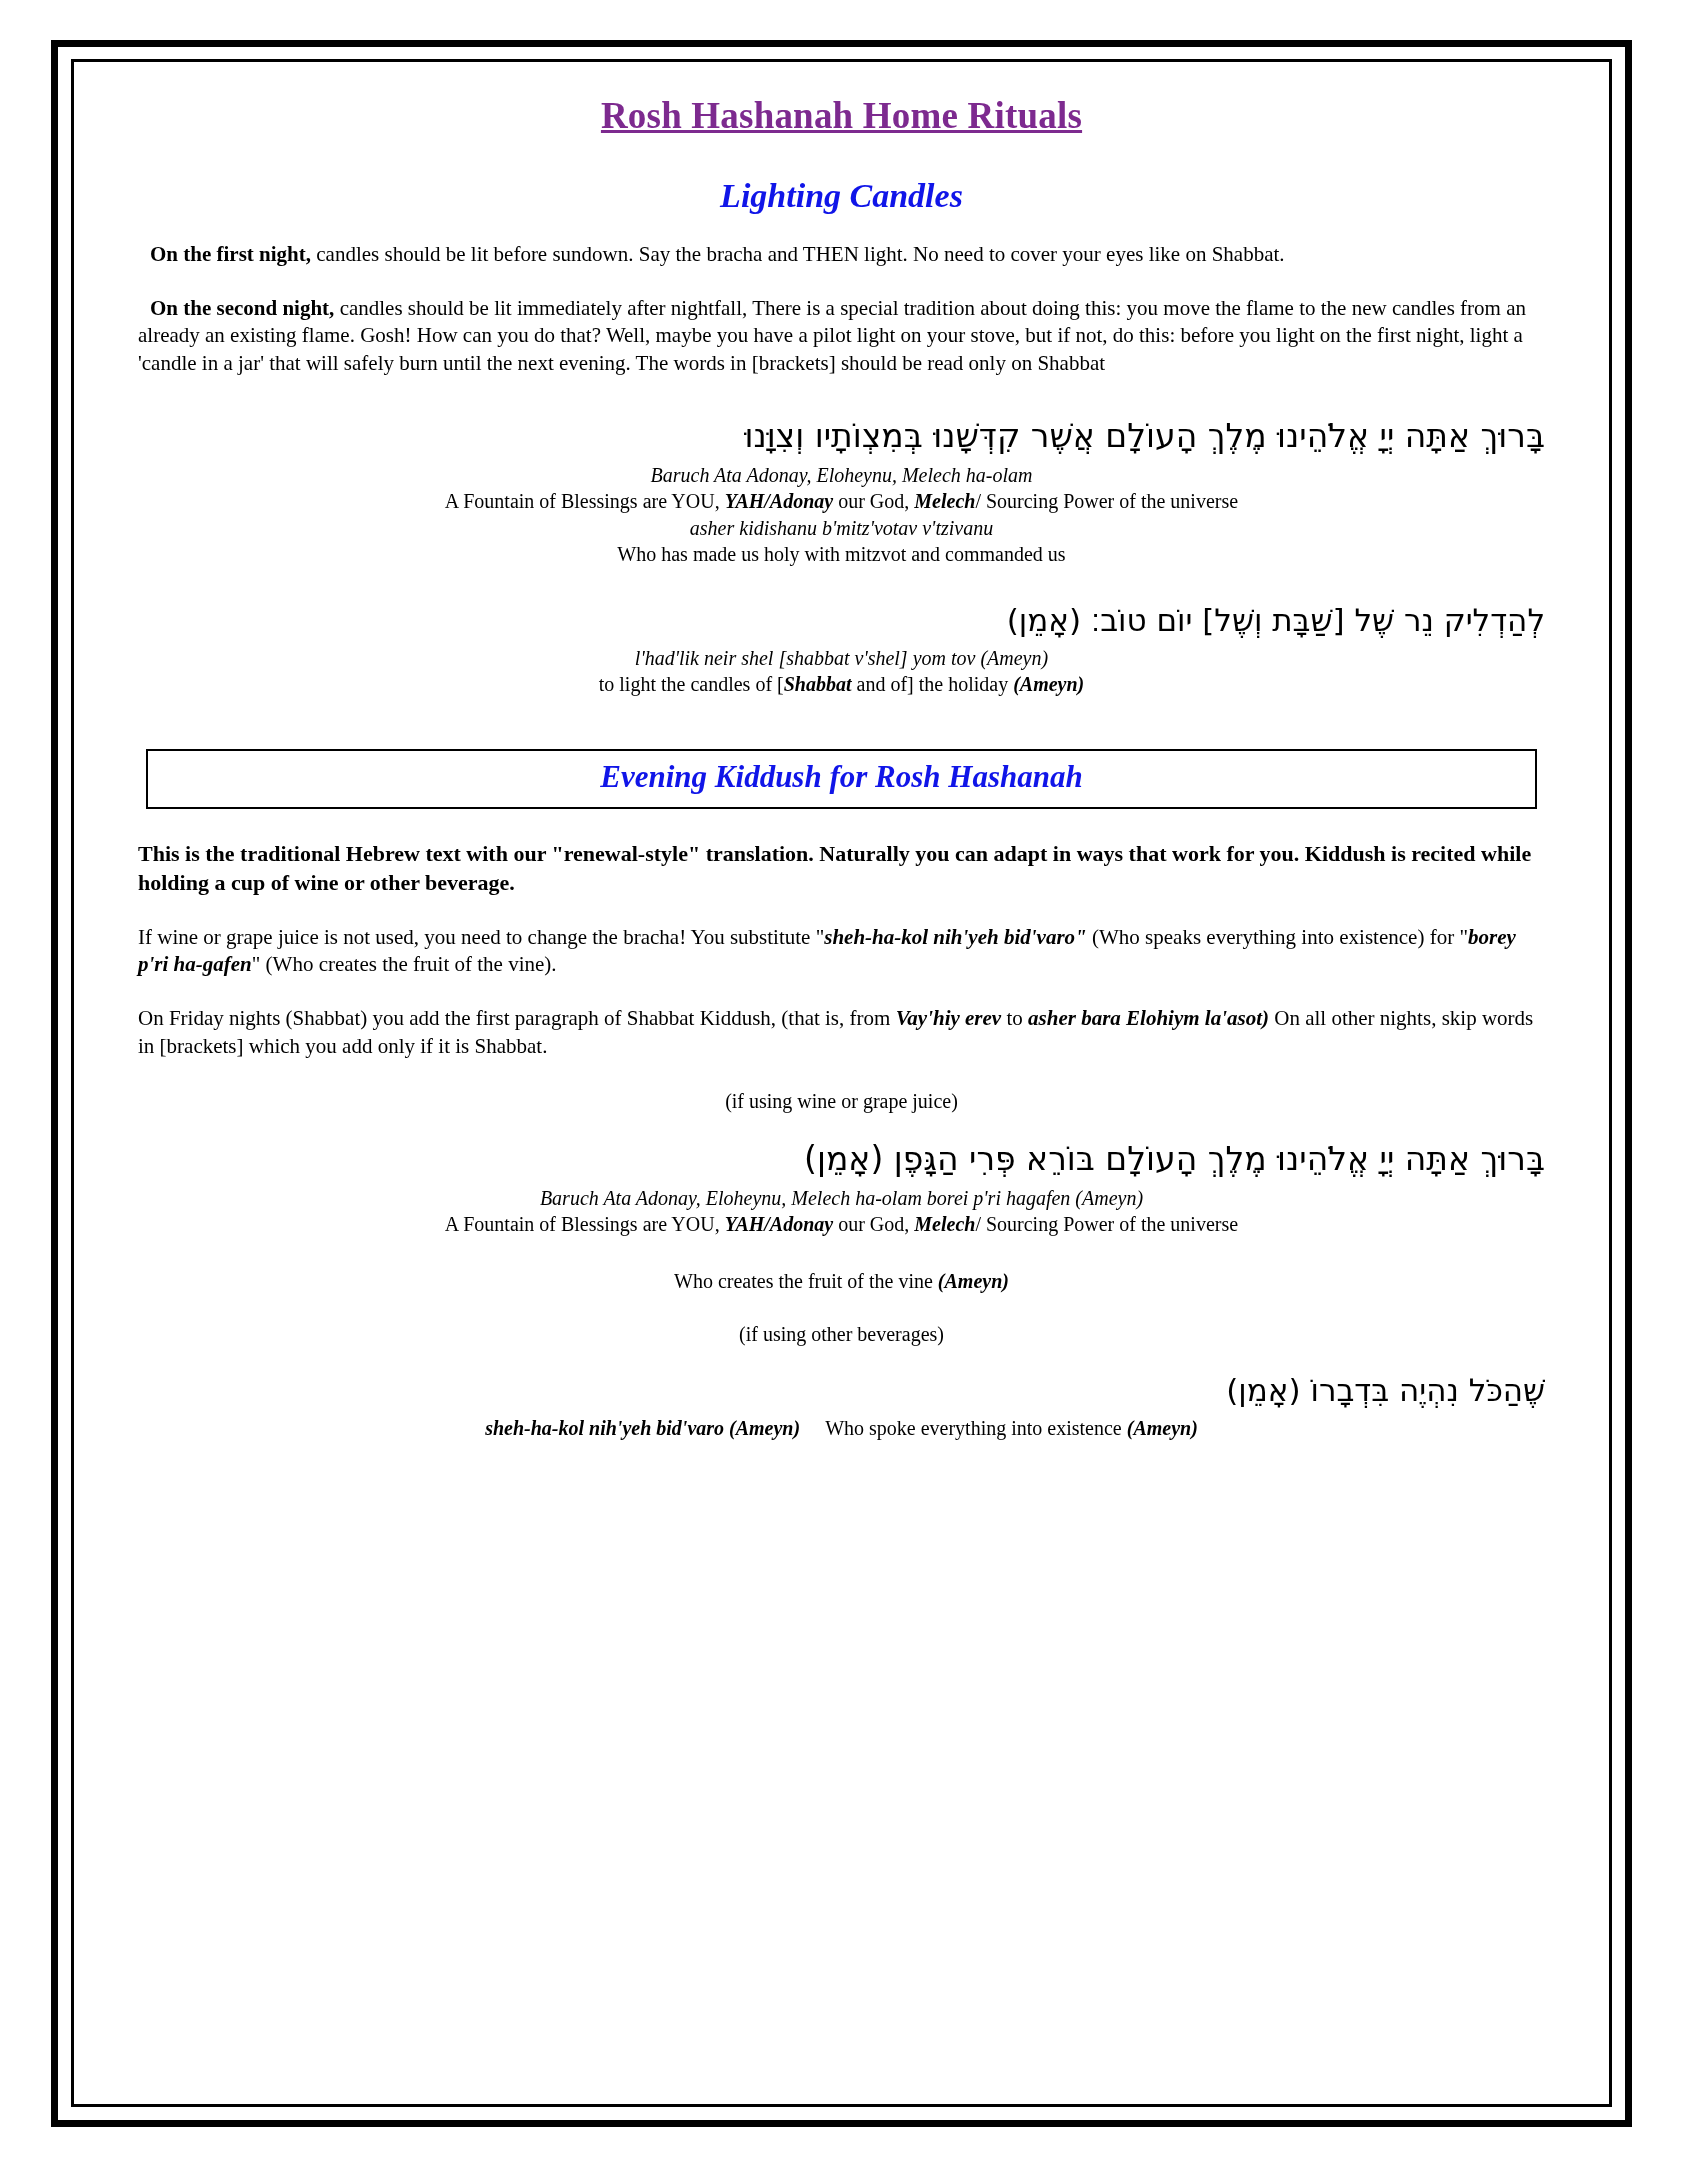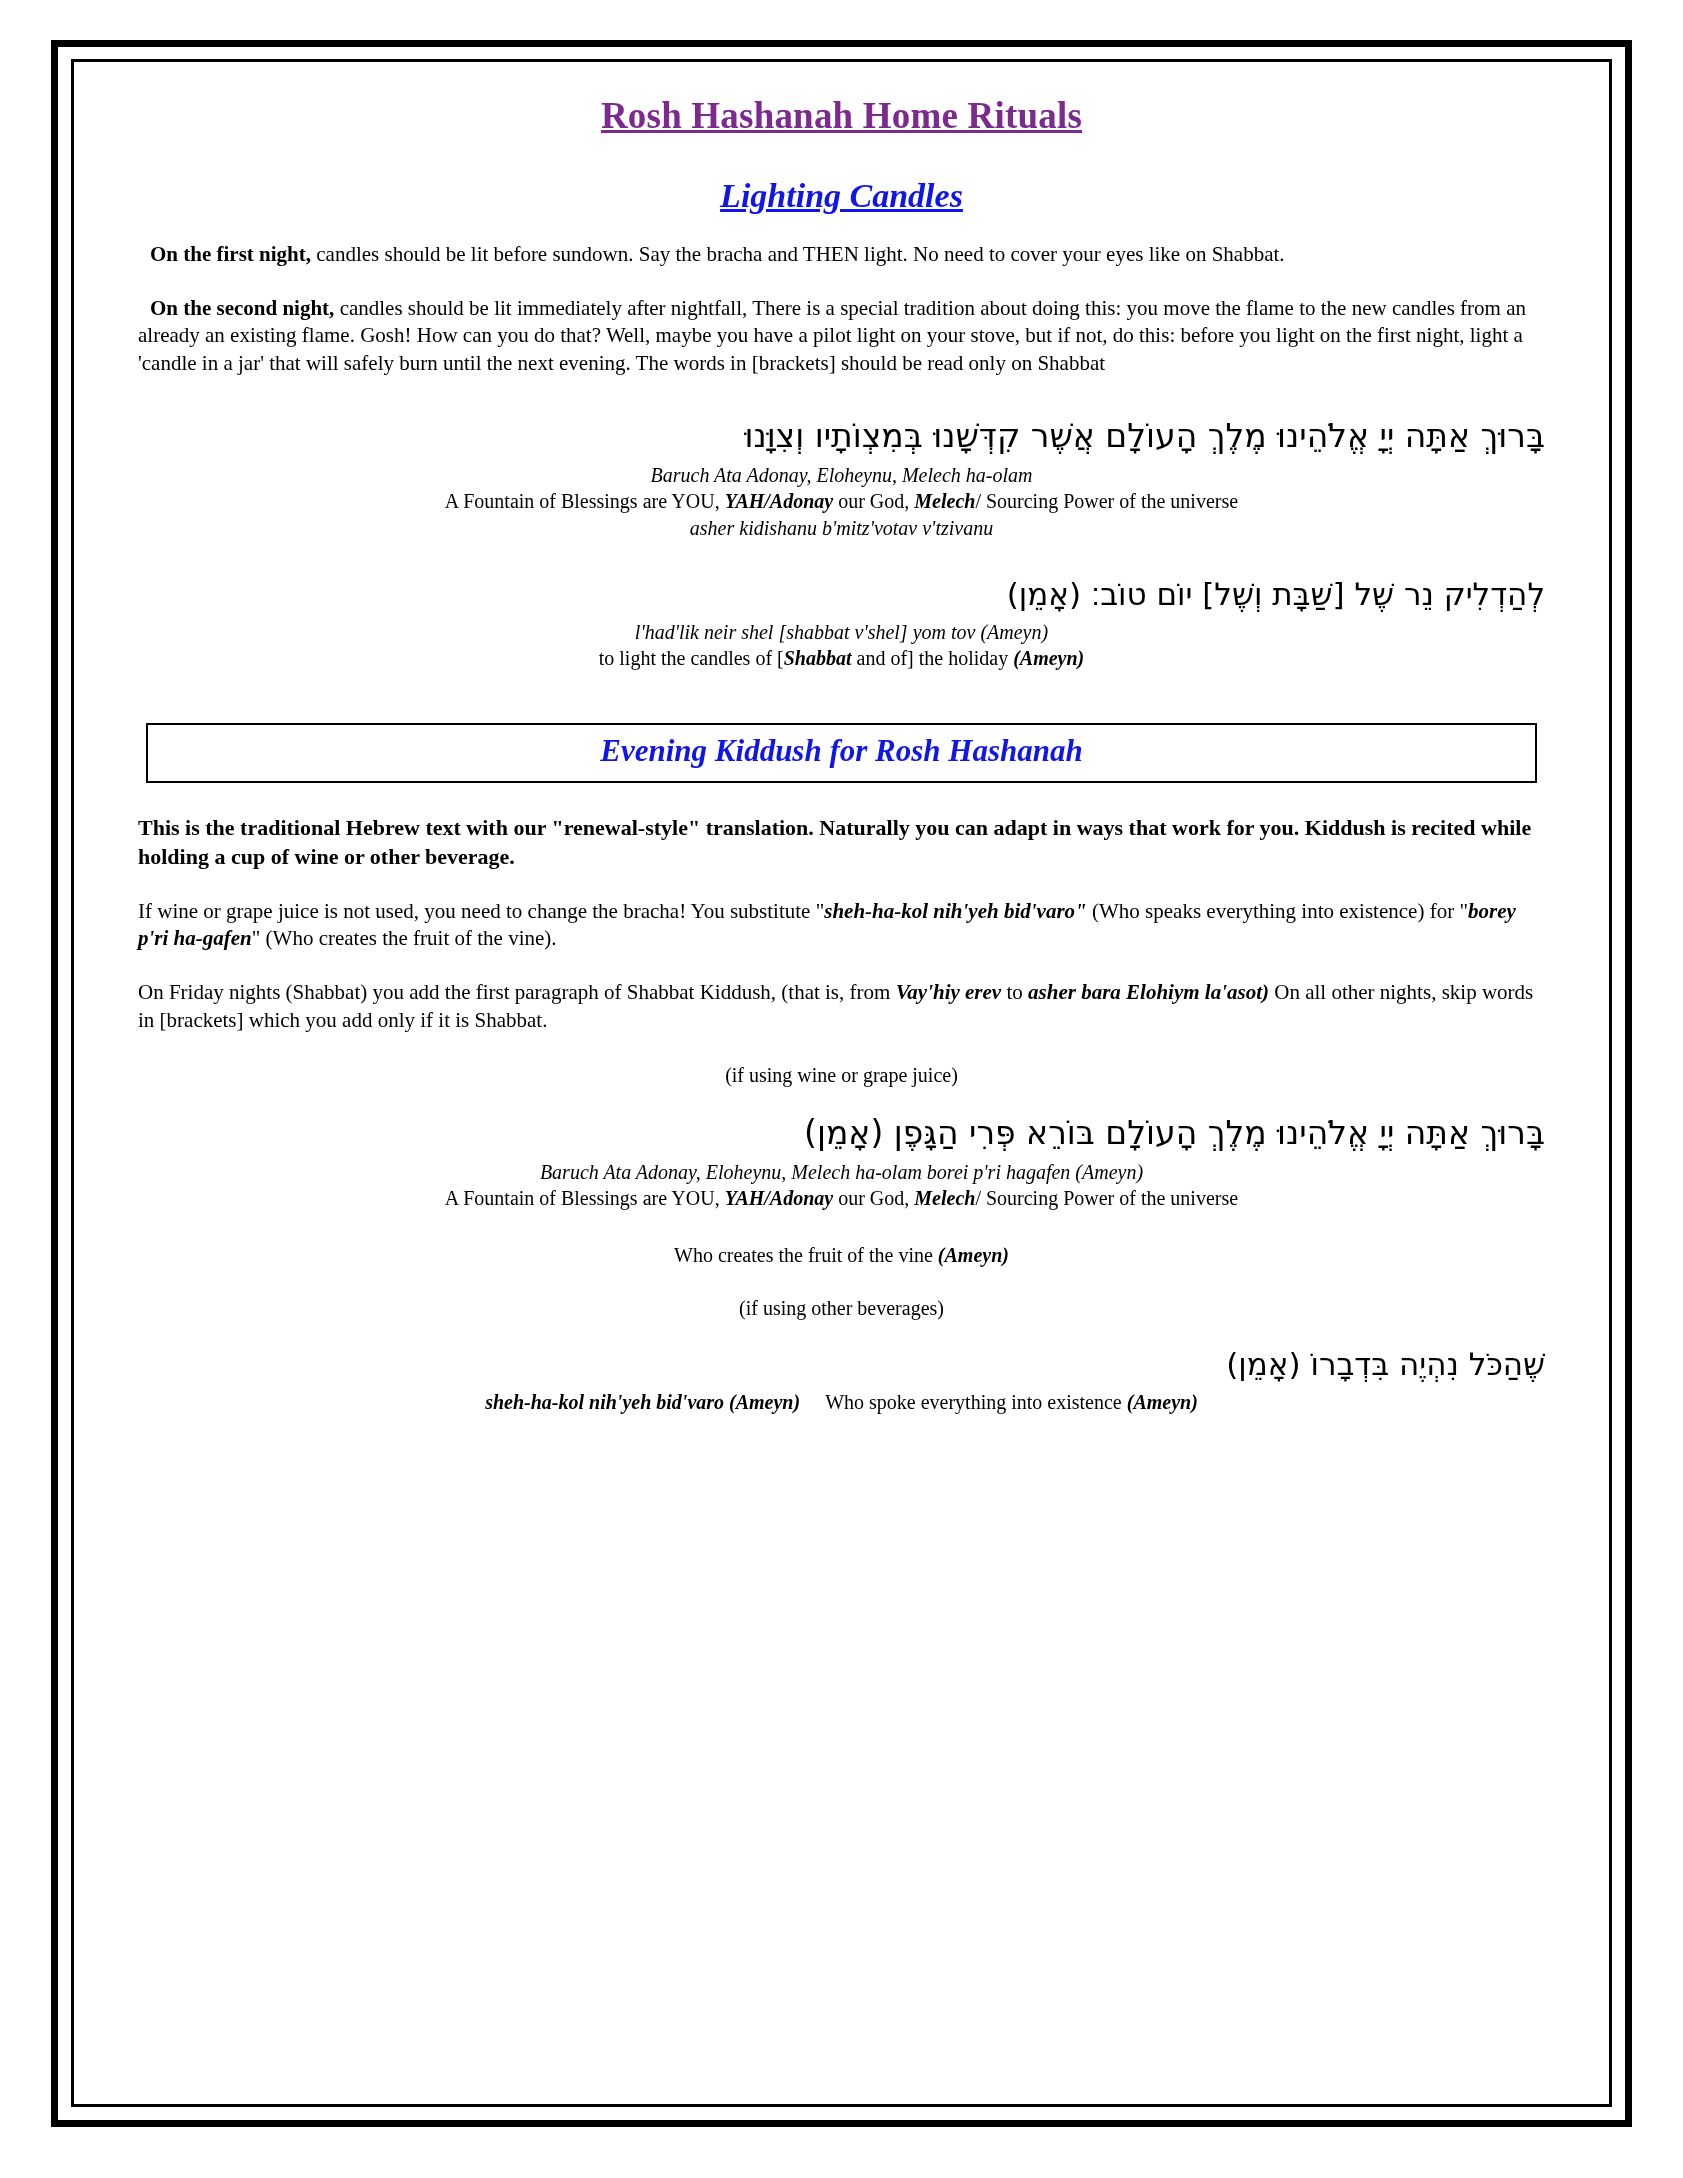--- a/index.html
+++ b/index.html
@@ -54,21 +54,20 @@
     letter-spacing: 0.2px;
     text-decoration: underline;
   }
   h2.section-title {
     color: #1015e8;
     font-size: 34px;
     font-weight: bold;
     font-style: italic;
     text-align: center;
     margin: 40px 0 0 0;
-    text-decoration: underline;
   }
   .boxed-title {
     border: 2px solid #000000;
     margin: 53px 8px 0 8px;
     padding: 8px 0 12px 0;
   }
   .boxed-title h2 {
     margin: 0;
     color: #1015e8;
     font-size: 31px;
@@ -148,20 +147,21 @@
     <p class="body">
       <span class="lead-bold">On the second night,</span><span> candles should be lit immediately after nightfall, There is a special tradition about doing this: you move the flame to the new candles from an already an existing flame. Gosh! How can you do that?  Well, maybe you have a pilot light on your stove, but if not, do this: before you light on the first night, light a 'candle in a jar' that will safely burn until the next evening.  The words in [brackets] should be read only on Shabbat</span>
     </p>
 
     <div class="hebrew">בָּרוּךְ אַתָּה יְיָ אֱלֹהֵינוּ מֶלֶךְ הָעוֹלָם אֲשֶׁר קִדְּשָׁנוּ בְּמִצְוֹתָיו וְצִוָּנוּ</div>
     <div class="translit">Baruch Ata Adonay, Eloheynu, Melech ha-olam</div>
     <div class="translation">
       <span>A Fountain of Blessings are YOU, </span><span class="bold-ital">YAH/</span><span class="bold-ital">Adonay</span><span> our God, </span><span class="ital">Melech</span><span>/ Sourcing Power of the universe</span>
     </div>
     <div class="translit">asher kidishanu b'mitz'votav v'tzivanu</div>
+    <div class="translation">Who has made us holy with mitzvot and commanded us</div>
 
     <div class="hebrew small" style="margin-top:32px">לְהַדְלִיק נֵר שֶׁל [שַׁבָּת וְשֶׁל] יוֹם טוֹב׃ (אָמֵן)</div>
     <div class="translit">l'had'lik neir shel [shabbat v'shel] yom tov (Ameyn)</div>
     <div class="translation">
       <span>to light the candles of [</span><span class="ital">Shabbat</span><span> and of] the holiday </span><span class="ital">(Ameyn)</span>
     </div>
 
     <div class="boxed-title">
       <h2>Evening Kiddush for Rosh Hashanah</h2>
     </div>

